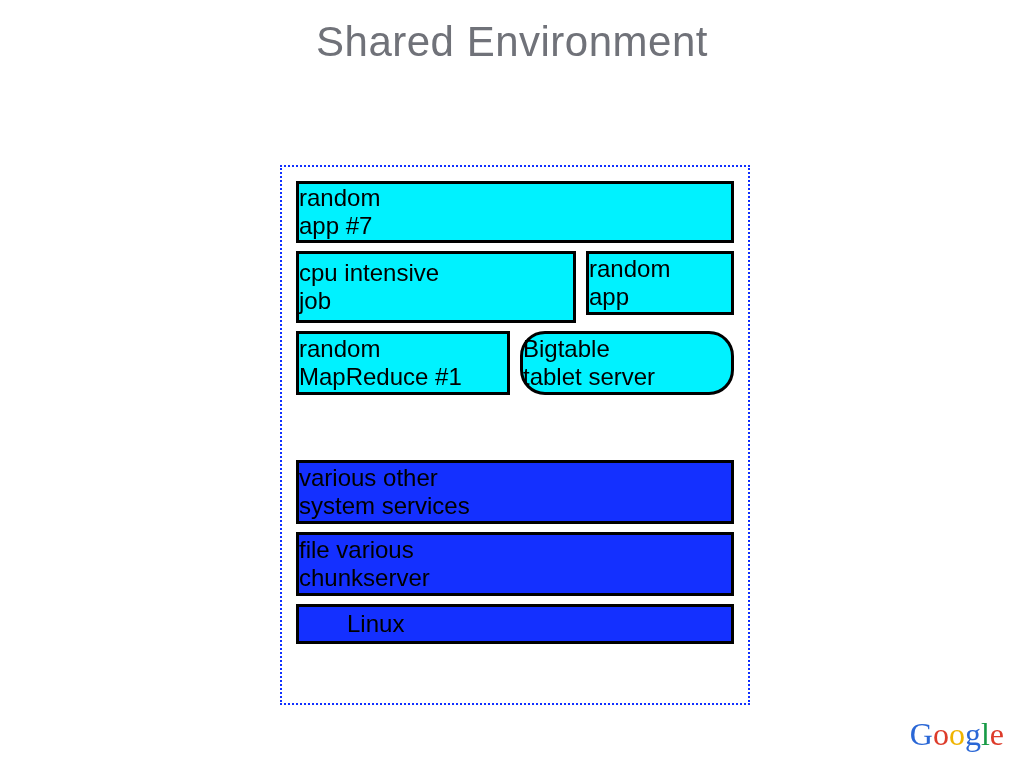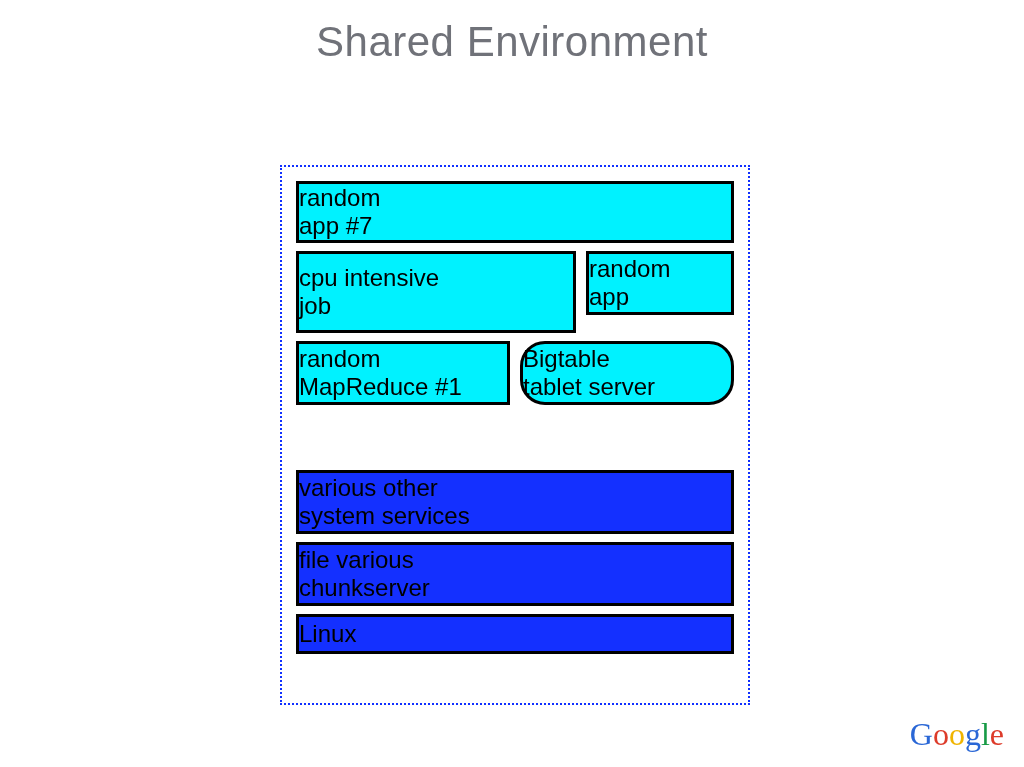--- a/index.html
+++ b/index.html
@@ -55,32 +55,32 @@
     font-size: 24px;
     line-height: 1.15;
     text-align: center;
   }
   .cyan { background: #00f2ff; }
   .blue { background: #1430ff; }
 
   
   .r1a { width: 100%; height: 62px; }
   
-  .r2a { flex: 0 0 280px; height: 82px; }
+  .r2a { flex: 0 0 280px; height: 72px; }
   .r2b { flex: 1; height: 64px; }
   
   .r3a { flex: 1; height: 64px; }
   .r3b { flex: 1; height: 64px; border-radius: 25px; }
   
   .r4a { width: 100%; height: 64px; margin-top: 43px; }
   
   .r5a { flex: 1; height: 64px; }
   .r5b { flex: 1; height: 64px; }
   
-  .r6a { width: 100%; height: 40px; }
+  .r6a { width: 100%; height: 40px; padding-left: 48px; }
 
   .logo {
     position: absolute;
     right: 20px;
     bottom: 14px;
     font-family: Georgia, "Times New Roman", serif;
     font-size: 32px;
     letter-spacing: 0px;
     margin-left: 42px;
   }

